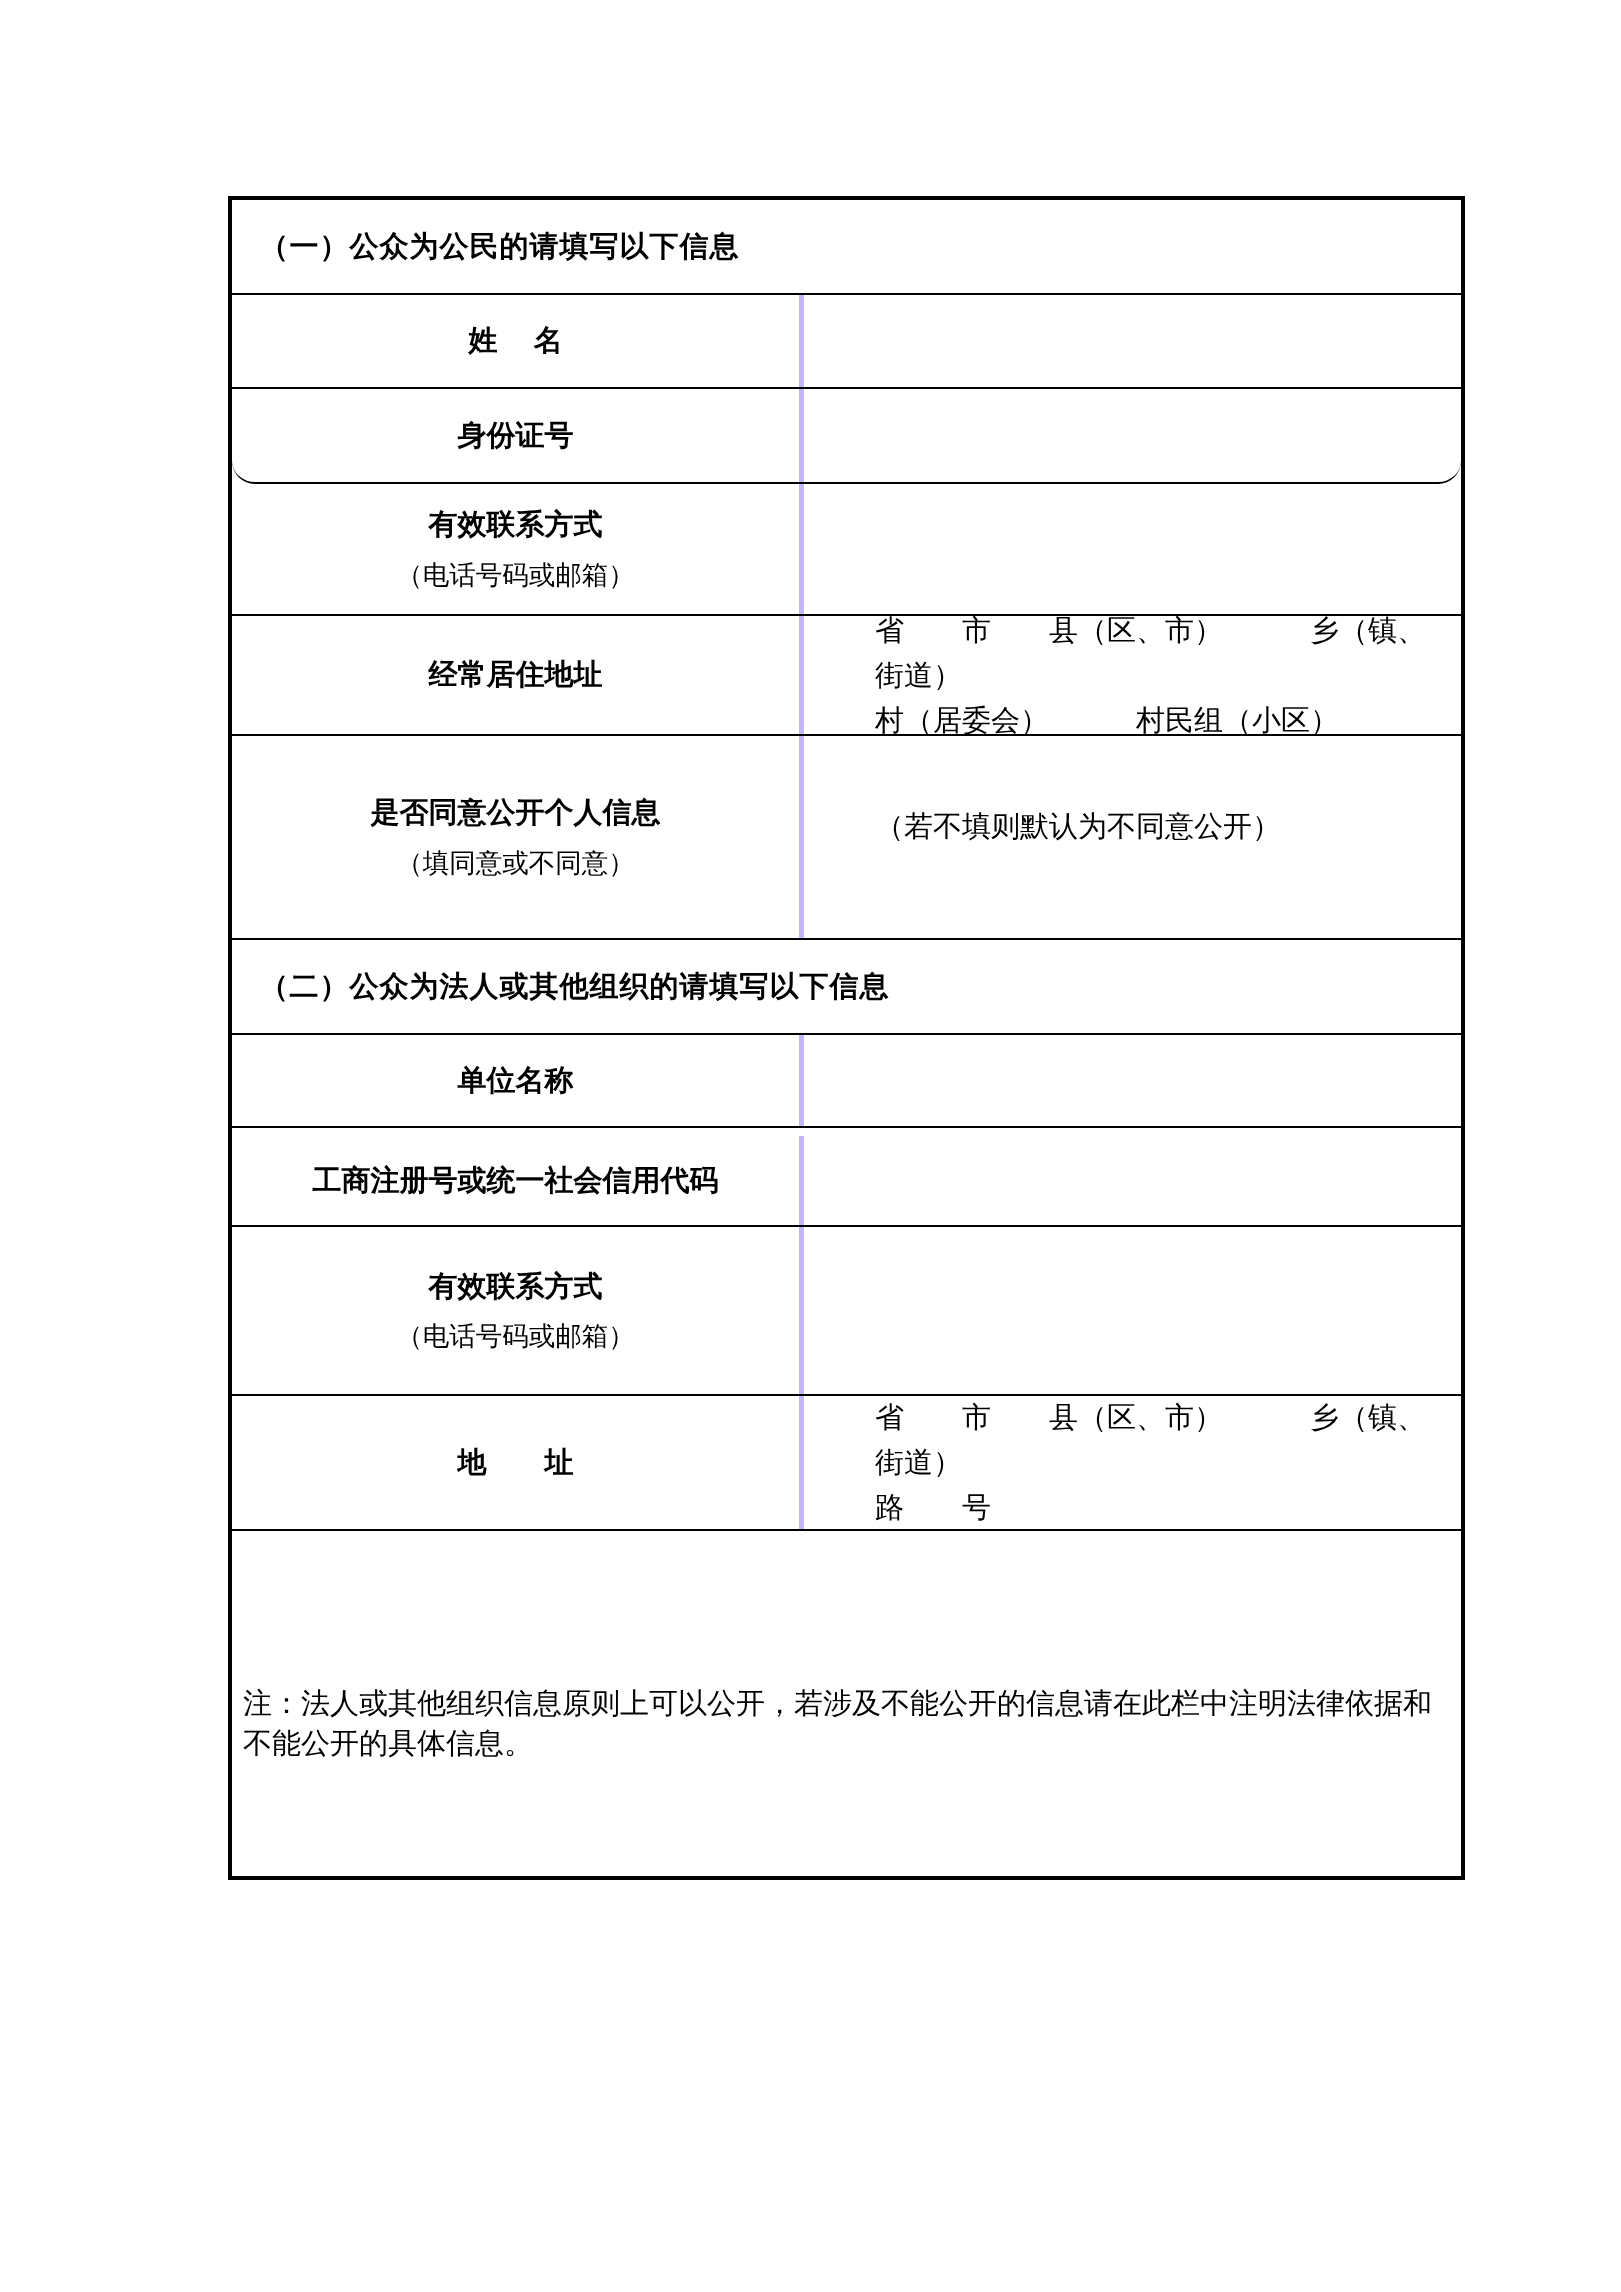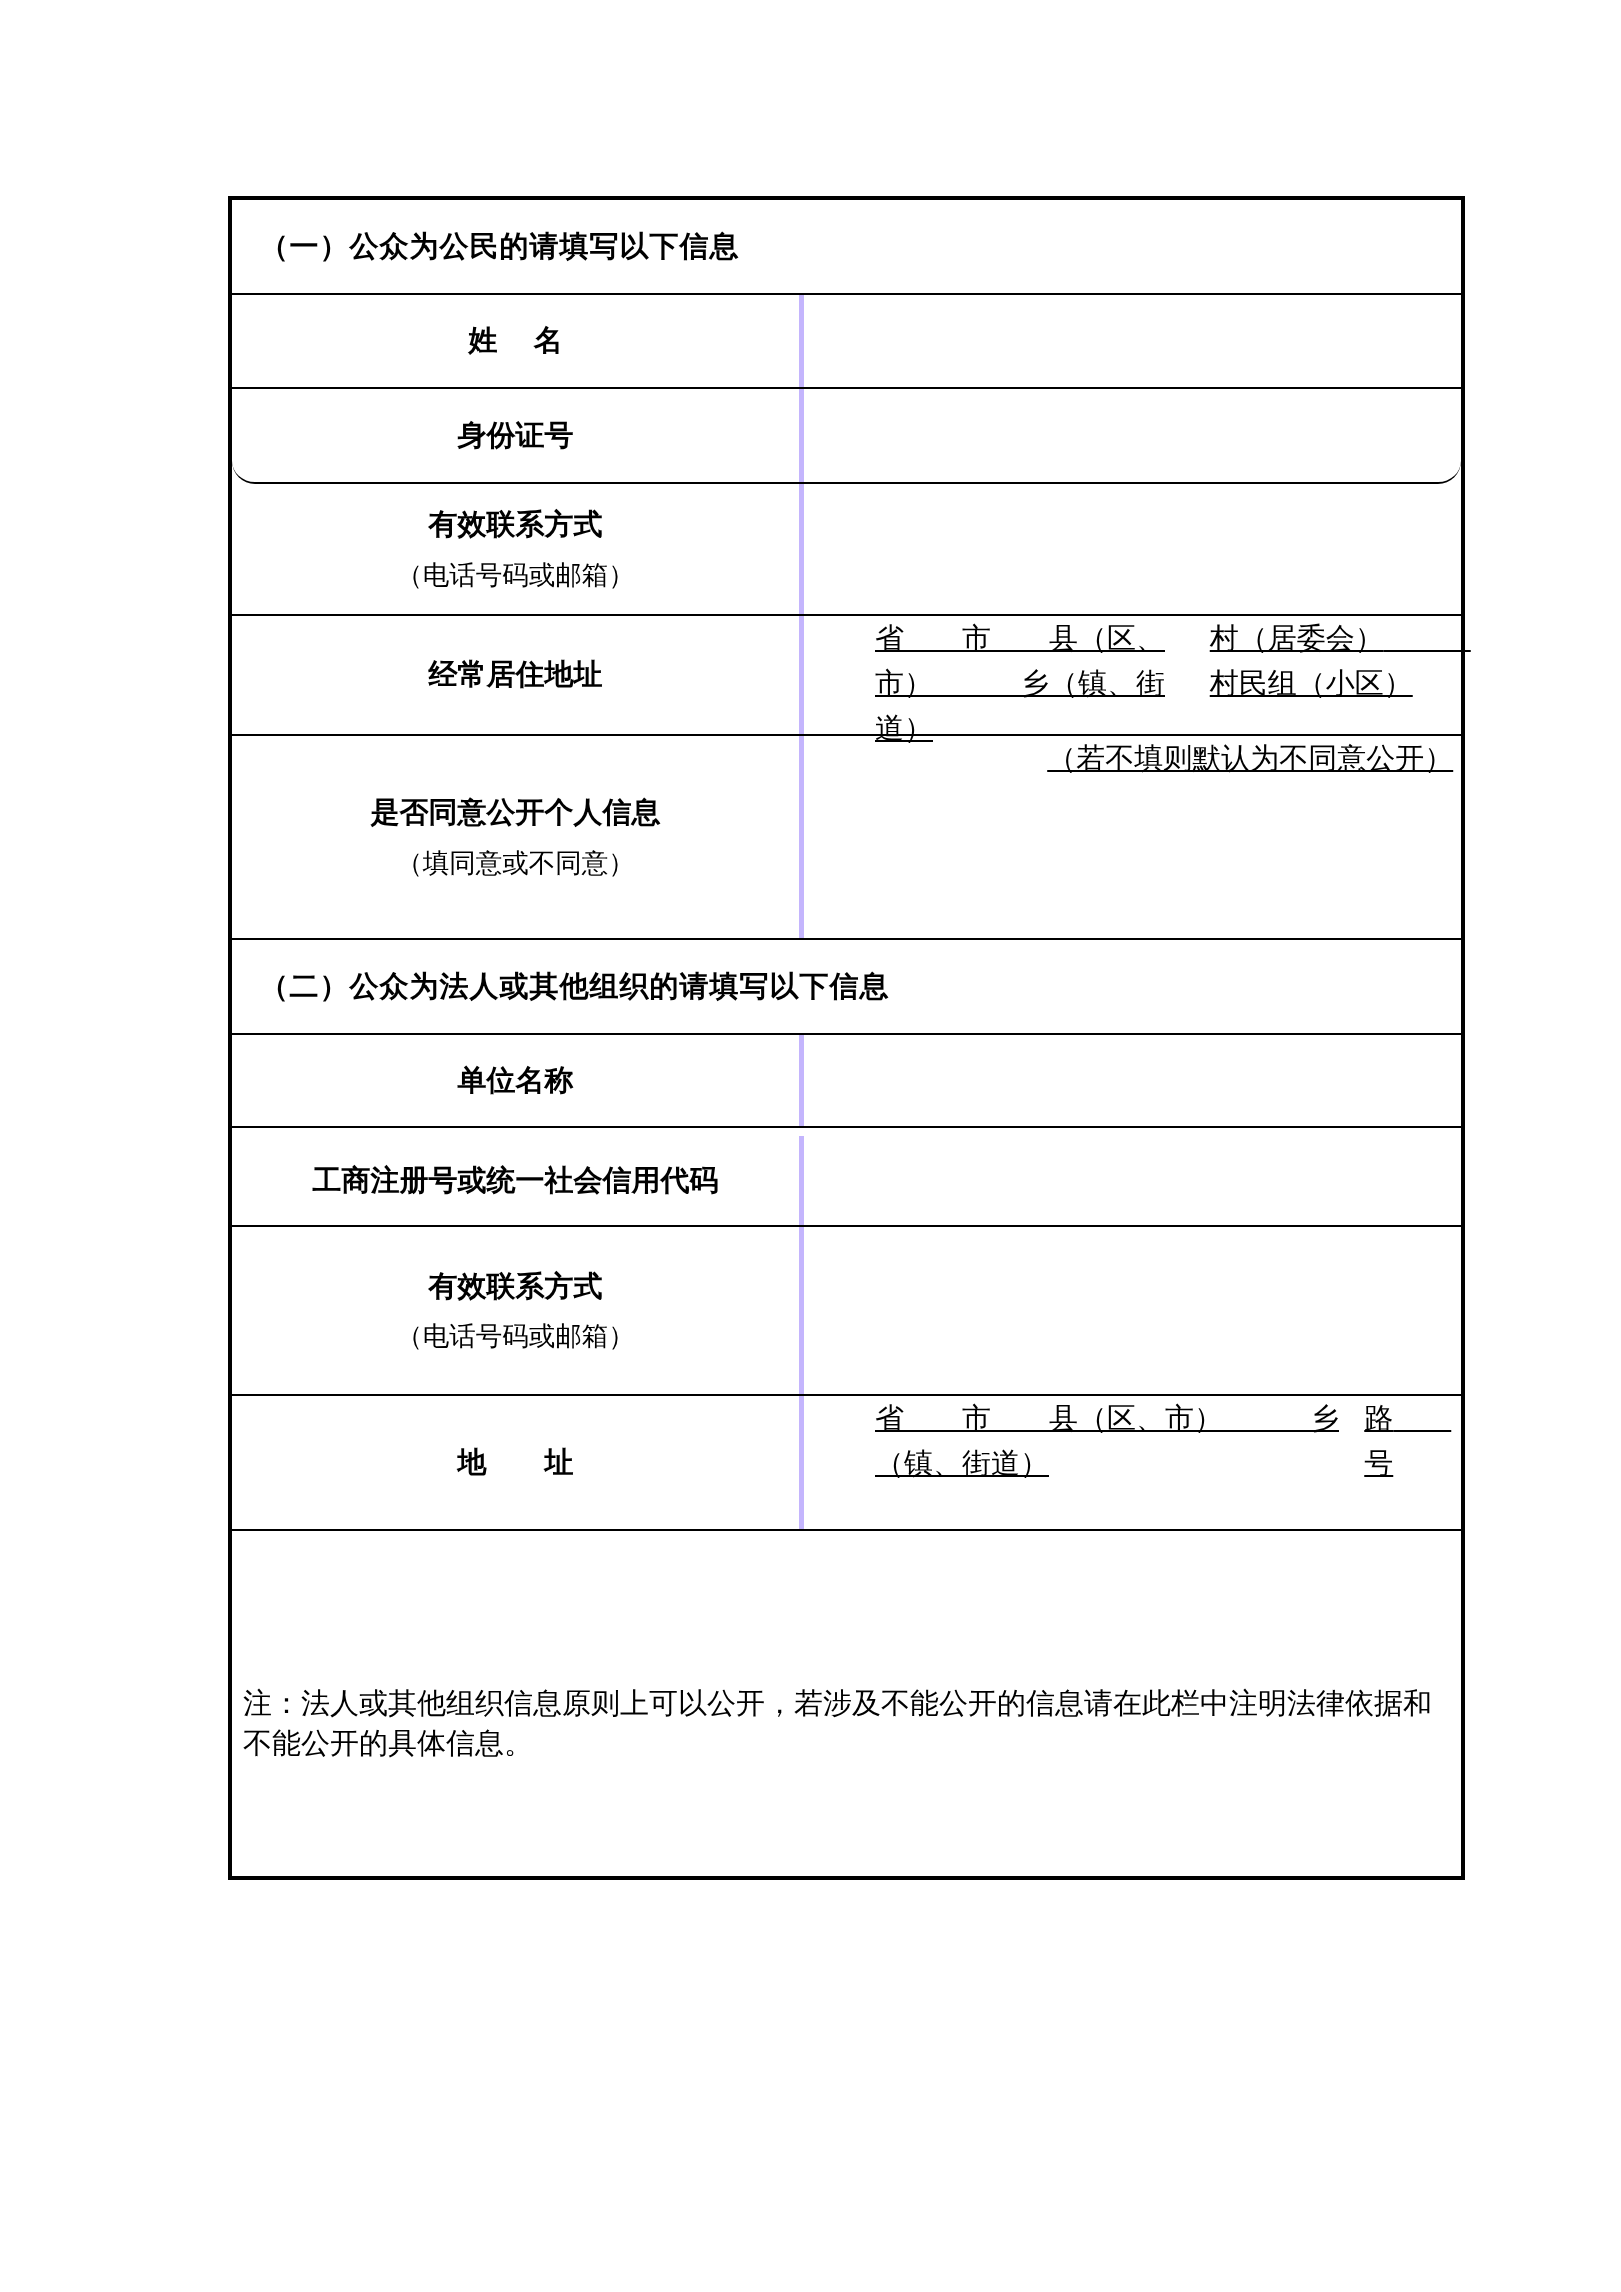--- a/index.html
+++ b/index.html
@@ -58,41 +58,39 @@
     display: flex;
     flex-direction: column;
     align-items: center;
     justify-content: center;
     text-align: center;
   }
   .cell-value {
     flex: 1;
     box-sizing: border-box;
     display: flex;
-    flex-direction: row;
+    flex-direction: column;
     justify-content: center;
     padding-left: 71px;
     padding-right: 7.8px;
-    text-decoration: underline;
   }
   .lbl {
     font-weight: bold;
     font-size: 29px;
   }
   .sub {
     font-size: 26.5px;
     margin-top: 11.8px;
     font-weight: normal;
   }
   .value-line {
     font-size: 29px;
     line-height: 45px;
   }
   .consent-value {
-    justify-content: flex-end;
     padding-bottom: 21px;
   }
   .note-cell {
     box-sizing: border-box;
     display: flex;
     flex-direction: column;
     justify-content: center;
     padding: 39px 15.7px 0 17.6px;
   }
   .note-text {

